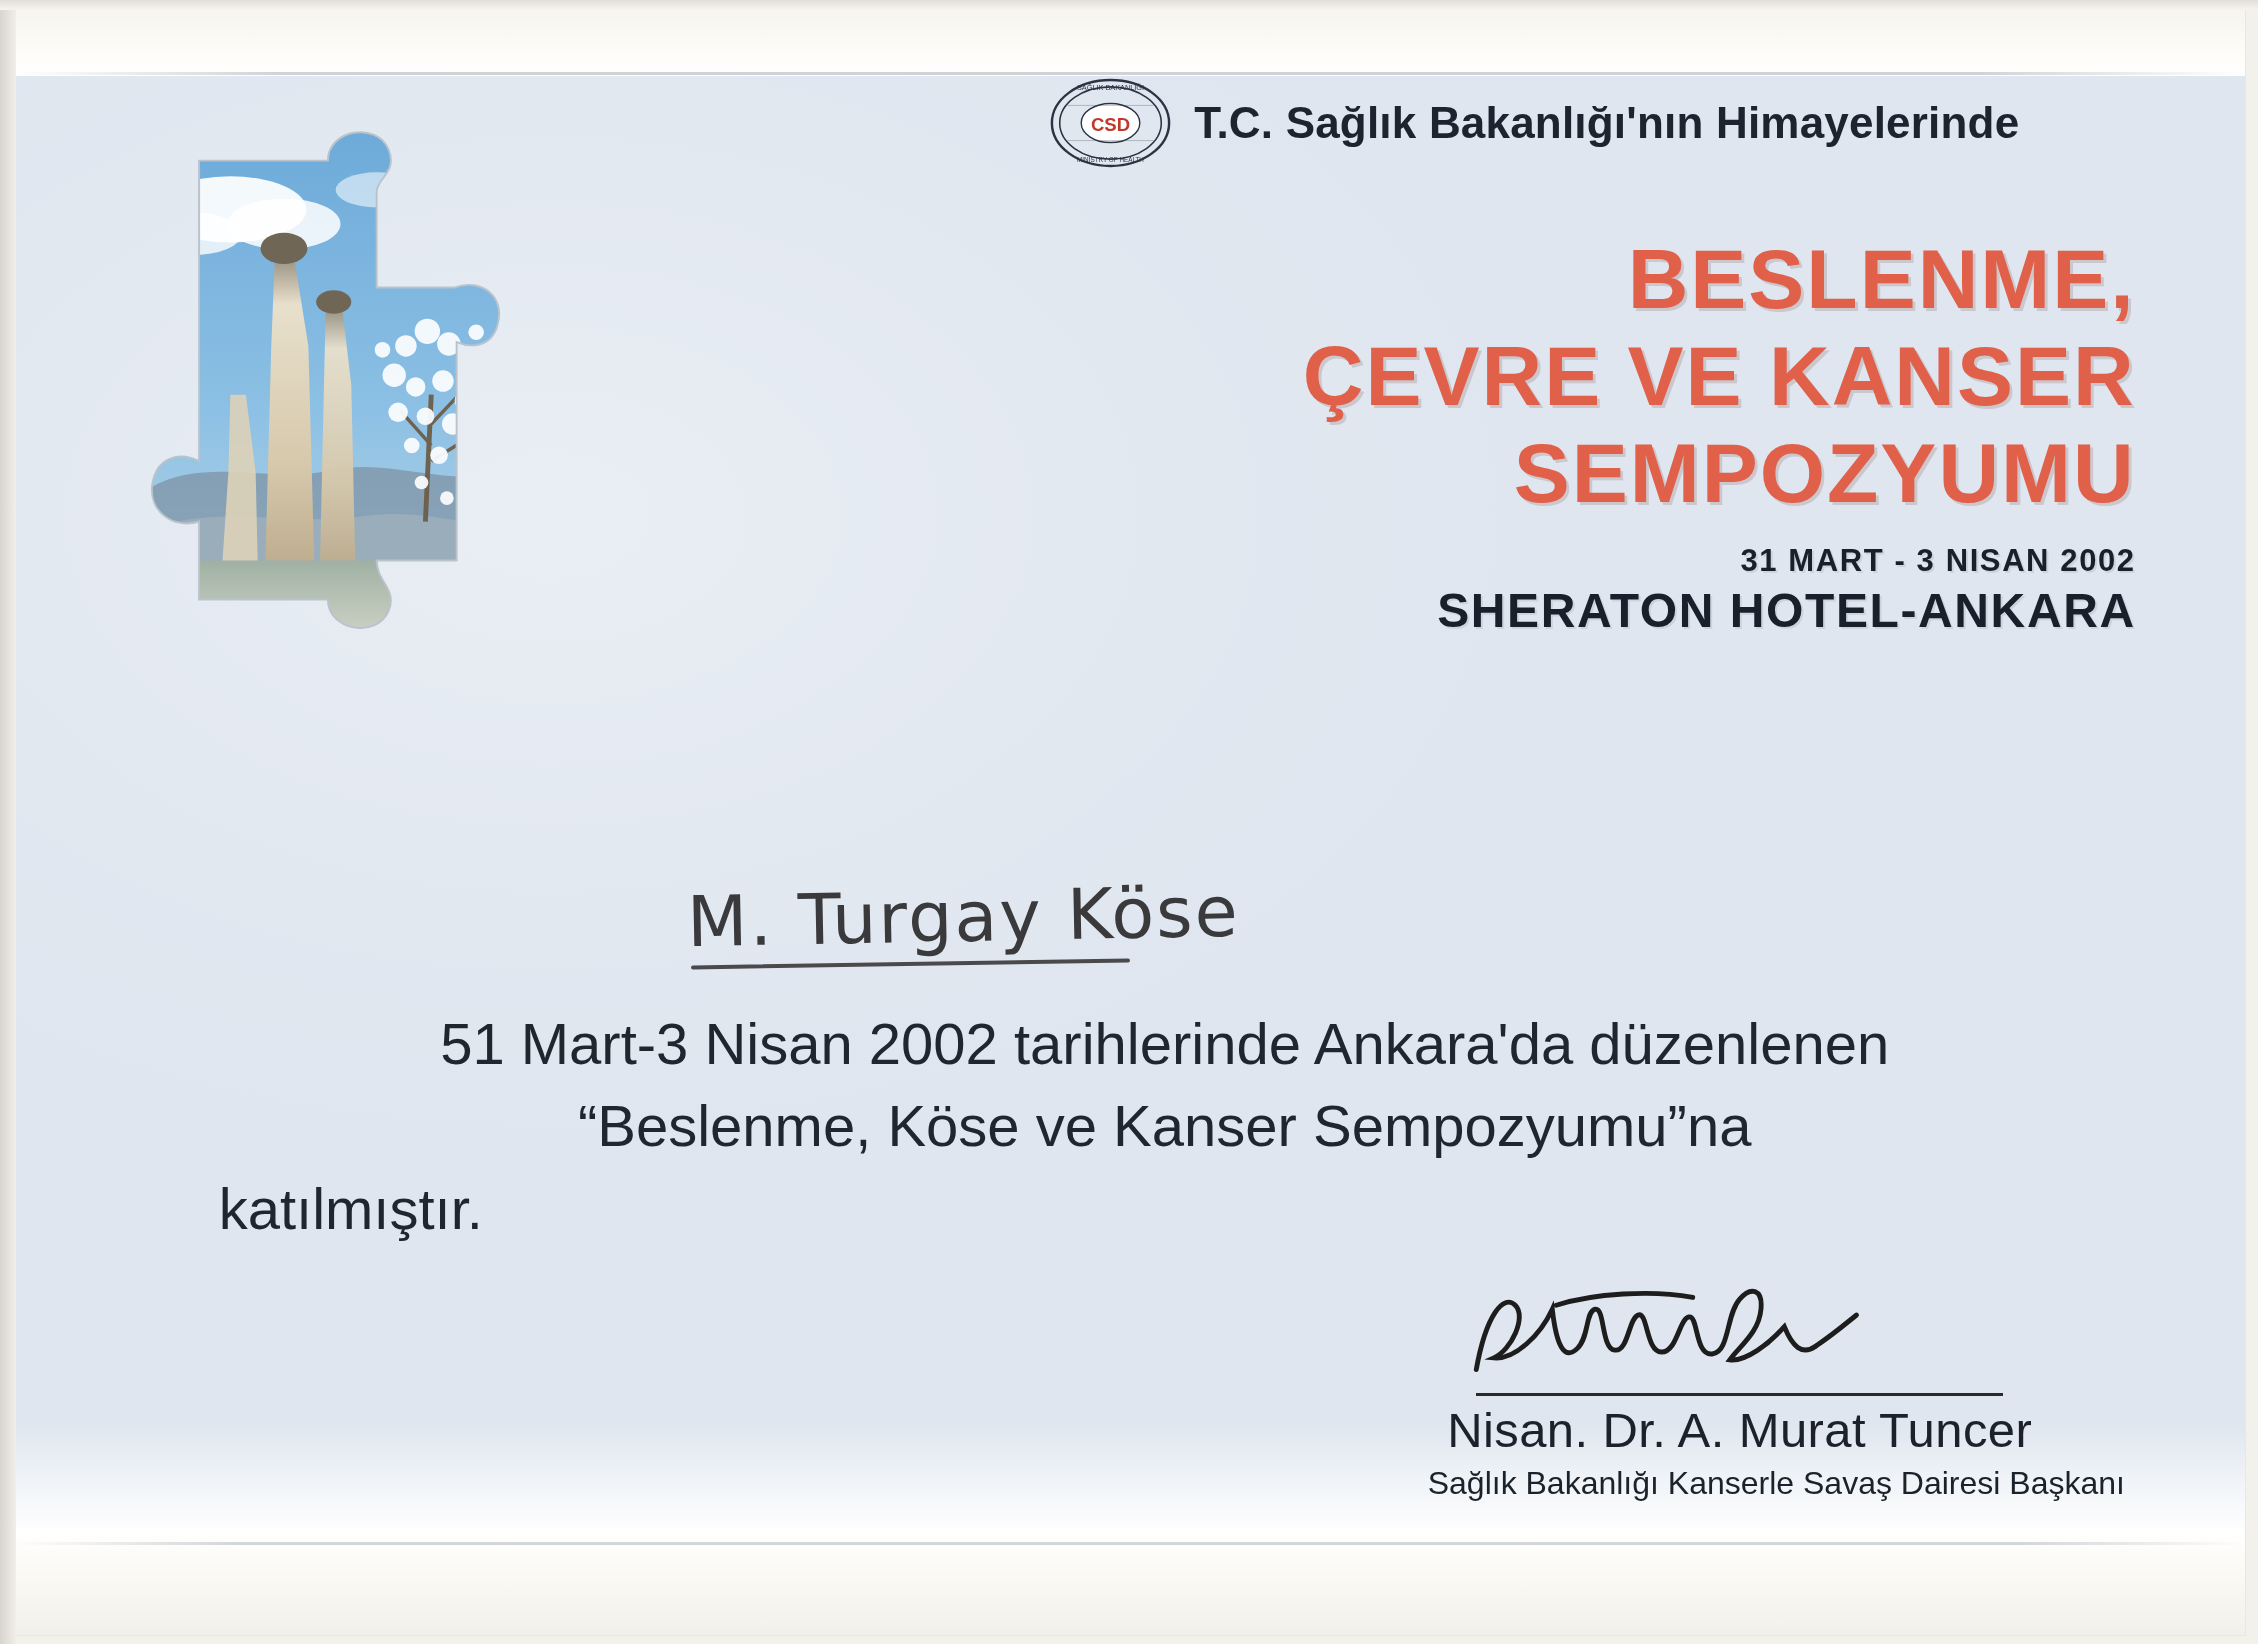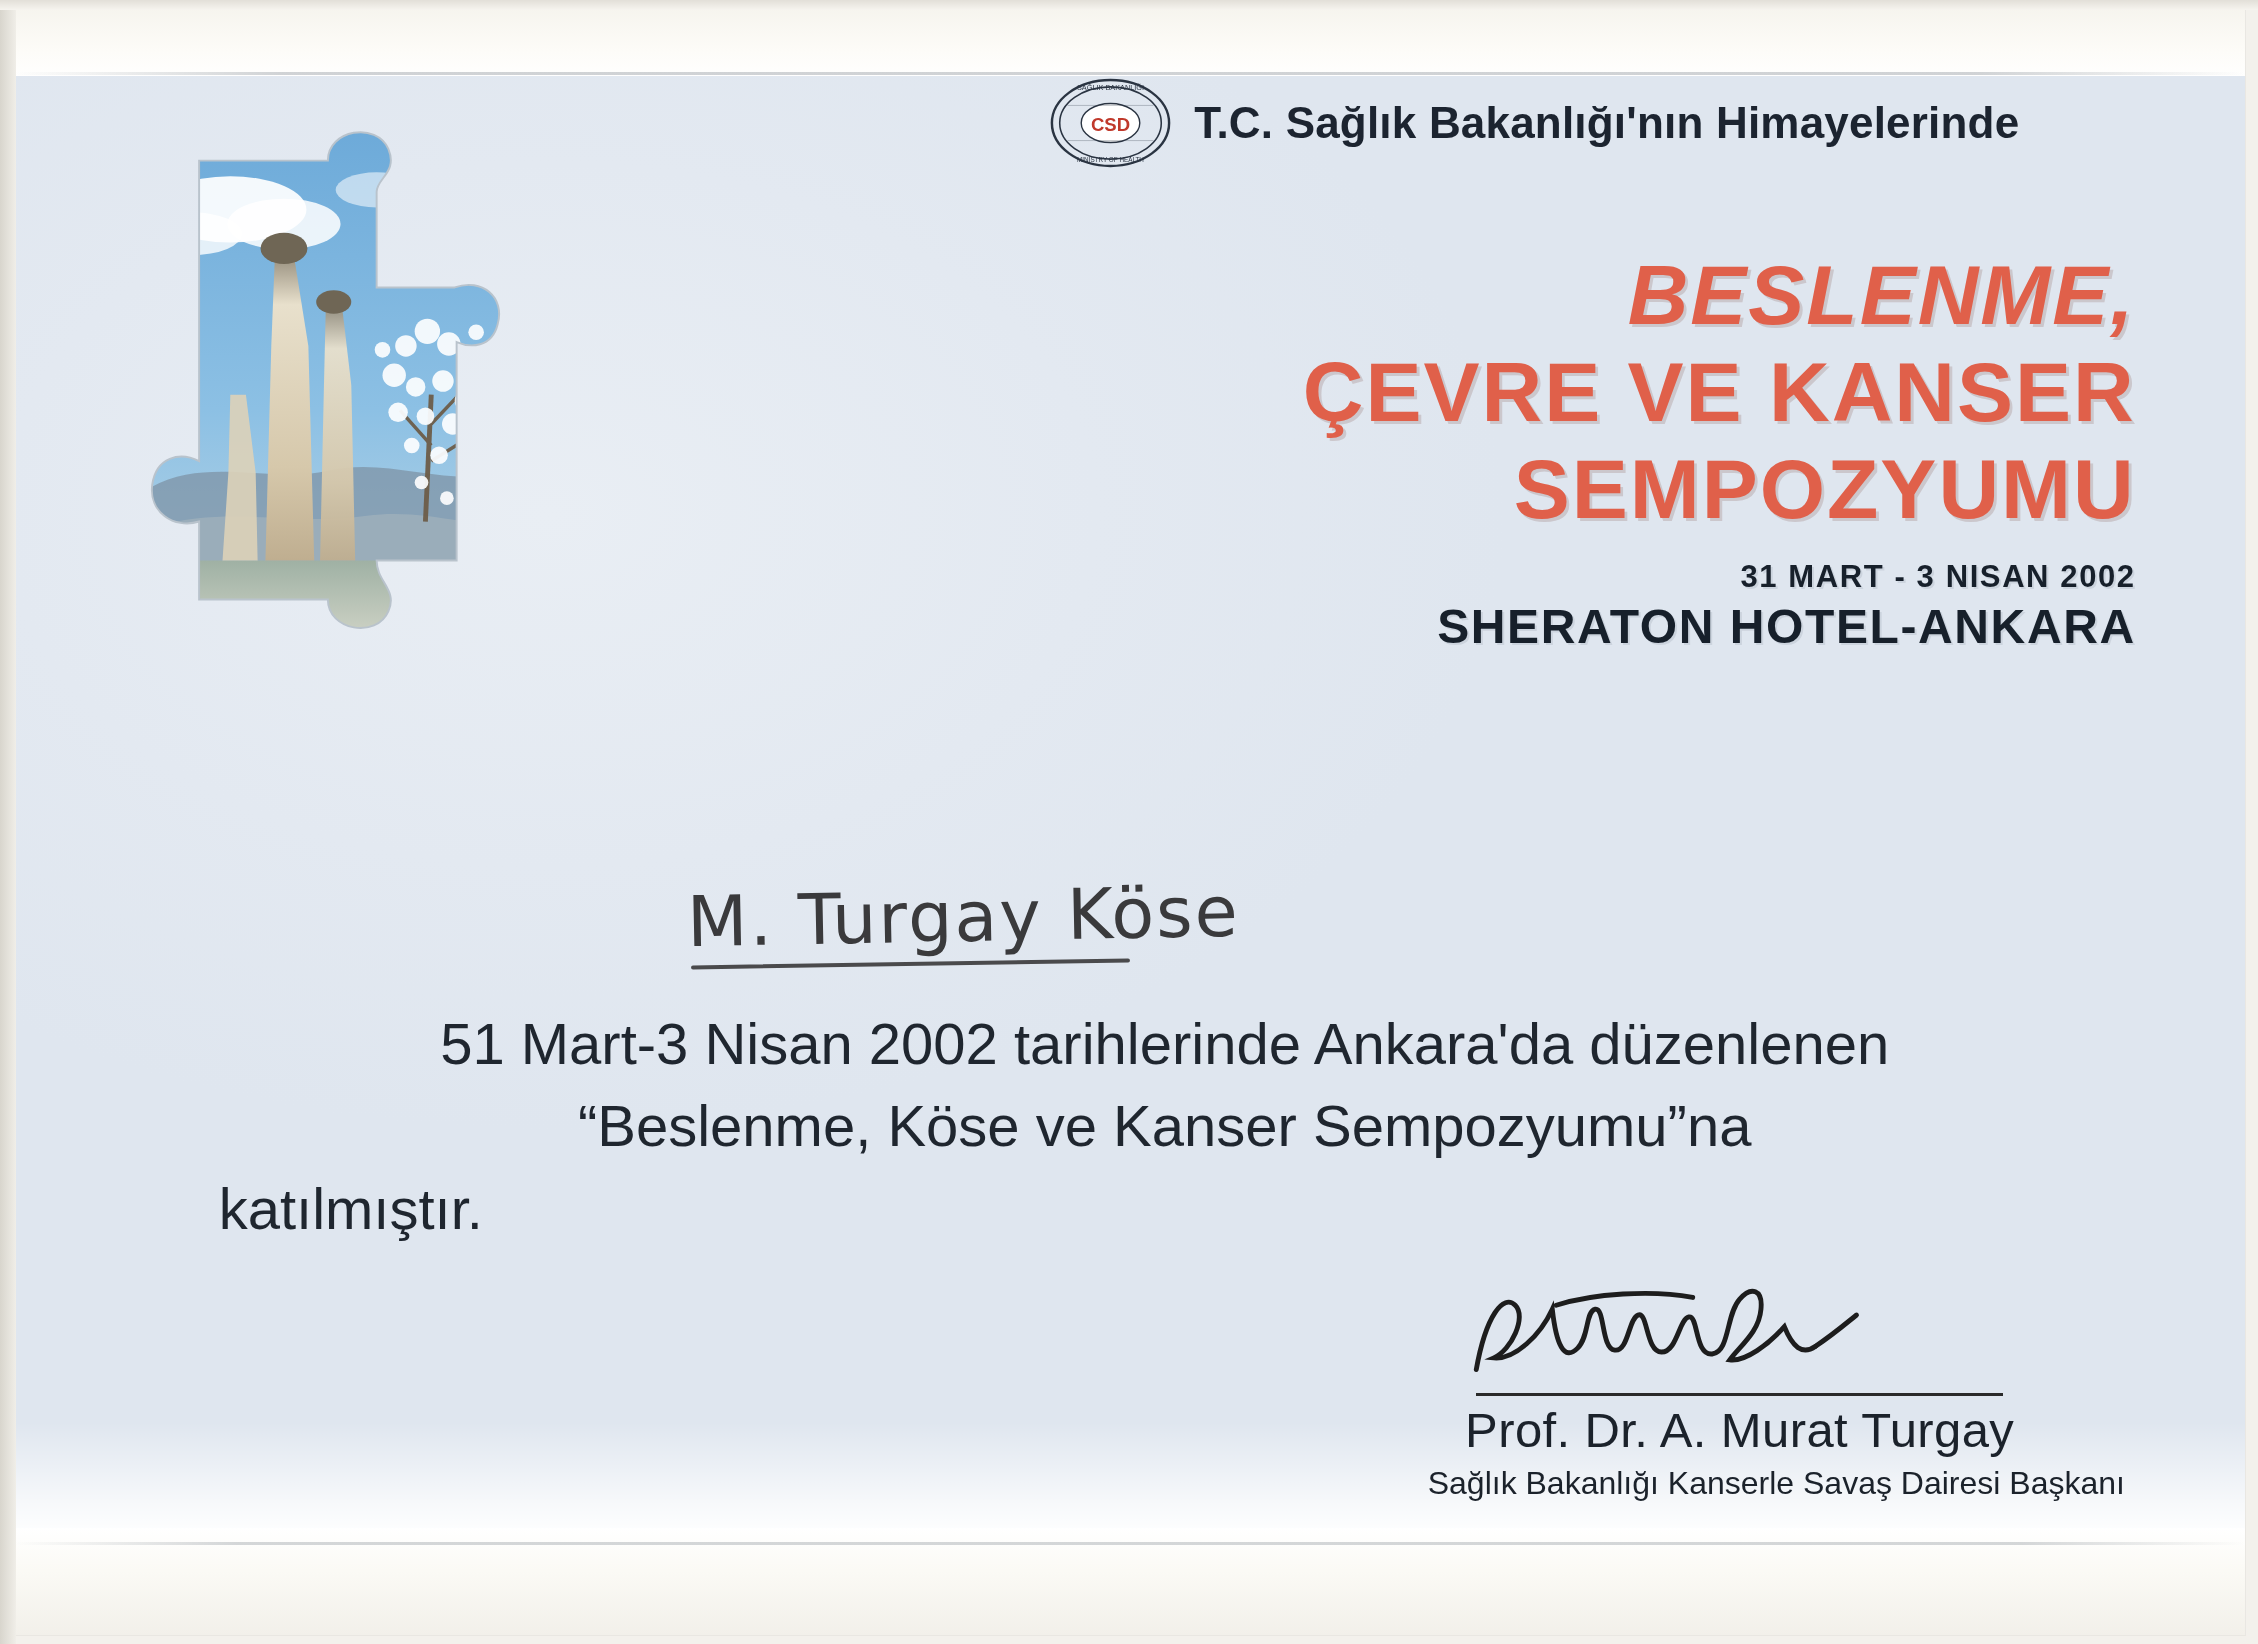--- a/index.html
+++ b/index.html
@@ -144,21 +144,21 @@
     text-shadow: 2px 2px 0 rgba(120,130,145,0.22);
   }
   .title-main {
     font-family: "Liberation Sans", sans-serif;
     font-weight: 700;
     color: #e0604a;
     letter-spacing: 2px;
     line-height: 1.04;
     text-shadow: 2.9px 2.9px 0 rgba(150,120,115,0.28);
   }
-  .title-main .l2 { font-size: 84px; display:block; margin-top: 18px; font-style: italic;}
+  .title-main .l2 { font-size: 84px; display:block; margin-top: 2px;}
   .title-main .l3 { font-size: 84px; display:block; margin-top: 9.8px;}
   .title-main .l4 { font-size: 84px; display:block; margin-top: 9.8px;}
   .title-date {
     margin-top: 25px;
     font-size: 31px;
     font-weight: 700;
     color: #17202b;
     letter-spacing: 1.6px;
     line-height: 1.25;
     text-shadow: 2px 2px 0 rgba(130,140,155,0.20);
@@ -413,21 +413,21 @@
       <div class="sig-mark">
         <svg width="585" height="117" viewBox="0 0 600 120" xmlns="http://www.w3.org/2000/svg">
           <g fill="none" stroke="#1d1d1d" stroke-width="5" stroke-linecap="round">
             <path d="M30 96 C40 40, 58 18, 70 30 C82 42, 66 76, 48 84 C70 86, 96 60, 108 34 C112 70, 120 88, 134 74 C146 62, 142 36, 152 34 C162 32, 158 74, 172 76 C186 78, 186 44, 196 40 C206 36, 204 78, 220 78 C236 78, 238 44, 248 42 C258 40, 254 82, 272 80 C290 78, 286 40, 300 24 C312 10, 324 14, 322 34 C320 58, 300 72, 290 86 C306 88, 330 70, 346 52 C354 72, 364 82, 378 72"></path>
             <path d="M112 30 C150 18, 210 14, 252 22"></path>
             <path d="M378 72 C396 60, 410 48, 420 40"></path>
           </g>
         </svg>
       </div>
       <div class="sig-rule"></div>
-      <div class="sig-name">Prof. Dr. A. Murat Turgay</div>
+      <div class="sig-name">Nisan. Dr. A. Murat Tuncer</div>
       <div class="sig-title">Sağlık Bakanlığı Kanserle Savaş Dairesi Başkanı</div>
     </div>
 
     <div class="band-bottom"></div>
     <div class="band-bottom-line"></div>
   </div>
 
   <div class="scan-edge-left"></div>
   <div class="scan-edge-top"></div>
 </div>

